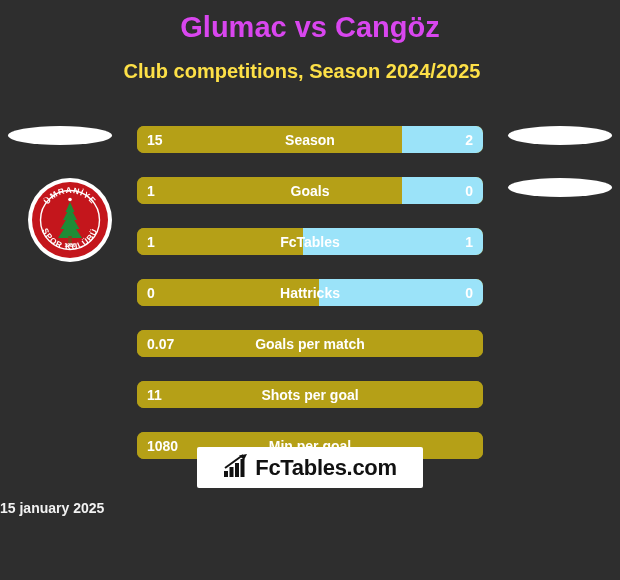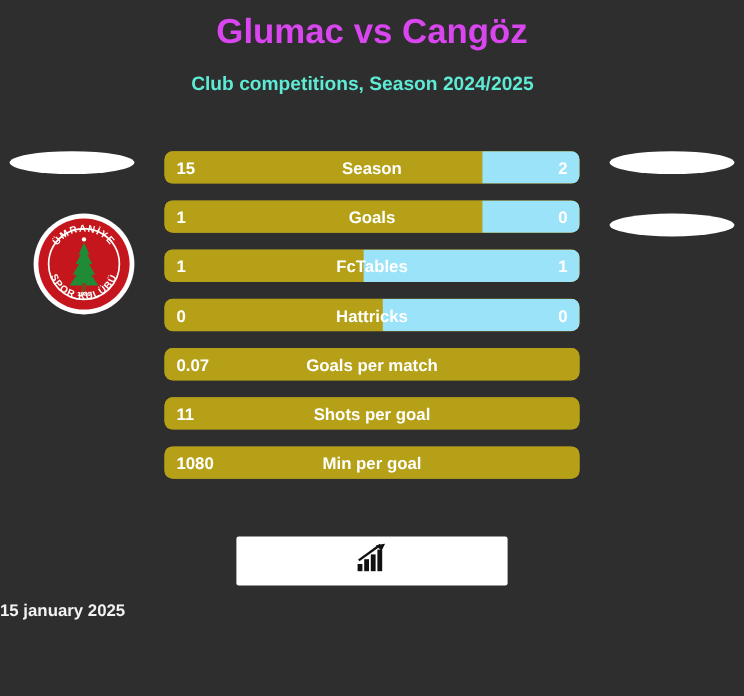--- a/index.html
+++ b/index.html
@@ -33,22 +33,22 @@
     font-weight: bold;
     letter-spacing: 0px;
     line-height: 34px;
   }
   .subtitle {
     position: absolute;
     top: 62px;
     left: 0;
     width: 604px;
     text-align: center;
-    color: #5eead4;
-    font-size: 16px;
+    color: #fde047;
+    font-size: 20px;
     font-weight: bold;
     line-height: 18px;
   }
 
   
   .ellipse {
     position: absolute;
     background: #ffffff;
     border-radius: 50%;
   }
@@ -69,21 +69,21 @@
   .bars {
     position: absolute;
     left: 137px;
     top: 126px;
     width: 346px;
   }
   .bar-row {
     position: relative;
     width: 346px;
     height: 27px;
-    margin-bottom: 14px;
+    margin-bottom: 24px;
     border-radius: 7px;
     overflow: hidden;
     background: #b5a017;
   }
   .bar-left {
     position: absolute;
     left: 0;
     top: 0;
     height: 27px;
     background: #b5a017;
@@ -245,17 +245,18 @@
     <span class="fctables-icon">
       <svg width="26" height="24" viewBox="0 0 26 24" xmlns="http://www.w3.org/2000/svg">
         <rect x="1" y="17" width="4" height="6" fill="#111111"></rect>
         <rect x="6.5" y="13" width="4" height="10" fill="#111111"></rect>
         <rect x="12" y="9" width="4" height="14" fill="#111111"></rect>
         <rect x="17.5" y="5" width="4" height="18" fill="#111111"></rect>
         <path d="M 2 14 L 20 1" stroke="#111111" stroke-width="2" fill="none"></path>
         <polygon points="24,0 16,1.5 21,6" fill="#111111"></polygon>
       </svg>
     </span>
+    <span class="fctables-text">FcTables.com</span>
   </div>
 
   <div class="date">15 january 2025</div>
 
 </div>
 
 </body></html>

